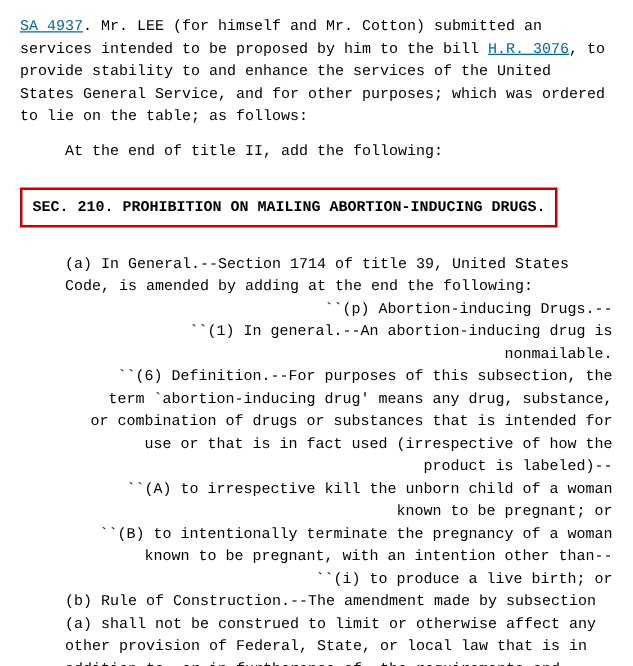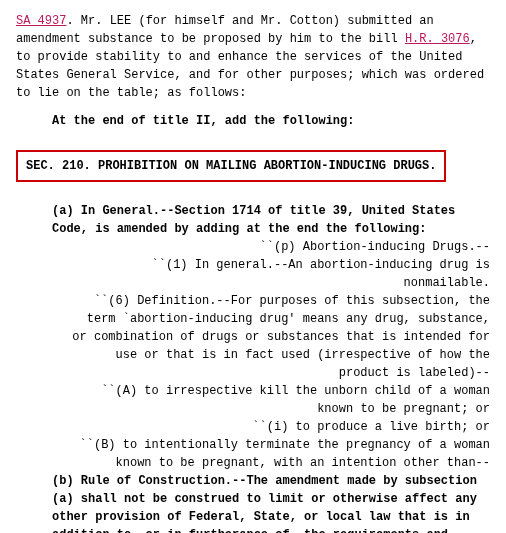--- a/index.html
+++ b/index.html
@@ -14,27 +14,26 @@
       font-family: 'Courier New', Courier, monospace;
       font-size: 12px;
       color: #000;
       padding: 12px 16px;
       line-height: 1.5;
     }
     .intro-paragraph {
       margin-bottom: 10px;
     }
     .link {
-      color: #be185d;
+      color: #0369a1;
       text-decoration: underline;
       cursor: pointer;
     }
     .indent {
       margin-left: 36px;
-      font-weight: bold;
     }
     .indent2 {
       margin-left: 54px;
       text-align: right;
     }
     .section-box {
       border: 2px solid #cc0000;
       padding: 5px 8px;
       margin: 10px 0 10px 0;
       display: inline-block;
@@ -43,21 +42,21 @@
     }
     .section-box-wrapper {
       margin: 10px 0;
     }
   </style>
 </head>
 <body>
 
 <div>
   <div class="intro-paragraph">
-    <a class="link">SA 4937</a><span>. Mr. LEE (for himself and Mr. Cotton) submitted an amendment substance to be proposed by him to the bill </span><a class="link">H.R. 3076</a><span>, to provide stability to and enhance the services of the United States General Service, and for other purposes; which was ordered to lie on the table; as follows:</span>
+    <a class="link">SA 4937</a><span>. Mr. LEE (for himself and Mr. Cotton) submitted an services intended to be proposed by him to the bill </span><a class="link">H.R. 3076</a><span>, to provide stability to and enhance the services of the United States General Service, and for other purposes; which was ordered to lie on the table; as follows:</span>
   </div>
 
   <div class="indent">
     <span>At the end of title II, add the following:</span>
   </div>
 
   <div class="section-box-wrapper">
     <div class="section-box">
       <span>SEC. 210. PROHIBITION ON MAILING ABORTION-INDUCING DRUGS.</span>
     </div>
@@ -72,22 +71,22 @@
   <div class="indent2">
     <span>``(1) In general.--An abortion-inducing drug is nonmailable.</span>
   </div>
   <div class="indent2">
     <span>``(6) Definition.--For purposes of this subsection, the term `abortion-inducing drug' means any drug, substance, or combination of drugs or substances that is intended for use or that is in fact used (irrespective of how the product is labeled)--</span>
   </div>
   <div class="indent2">
     <span>``(A) to irrespective kill the unborn child of a woman known to be pregnant; or</span>
   </div>
   <div class="indent2">
-    <span>``(i) to produce a live birth; or</span>
+    <span>``(B) to intentionally terminate the pregnancy of a woman known to be pregnant, with an intention other than--</span>
   </div>
   <div class="indent2">
-    <span>``(B) to intentionally terminate the pregnancy of a woman known to be pregnant, with an intention other than--</span>
+    <span>``(i) to produce a live birth; or</span>
   </div>
   <div class="indent">
     <span>(b) Rule of Construction.--The amendment made by subsection (a) shall not be construed to limit or otherwise affect any other provision of Federal, State, or local law that is in addition to, or in furtherance of, the requirements and restrictions under that amendment.</span>
   </div>
 
 </div>
 
 </body></html>

